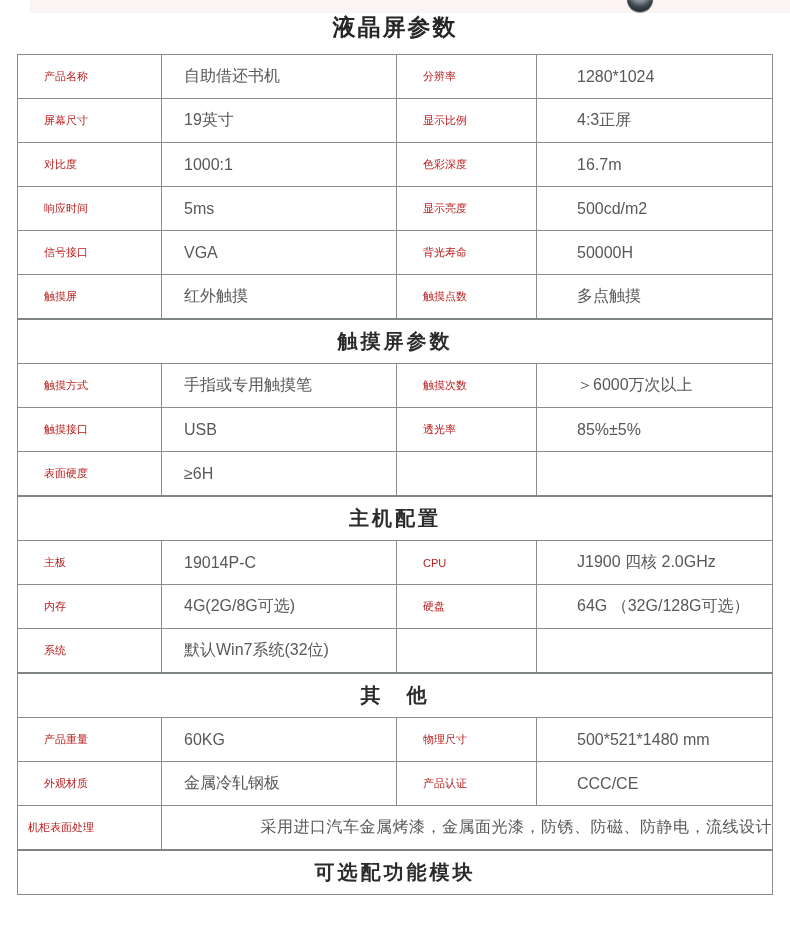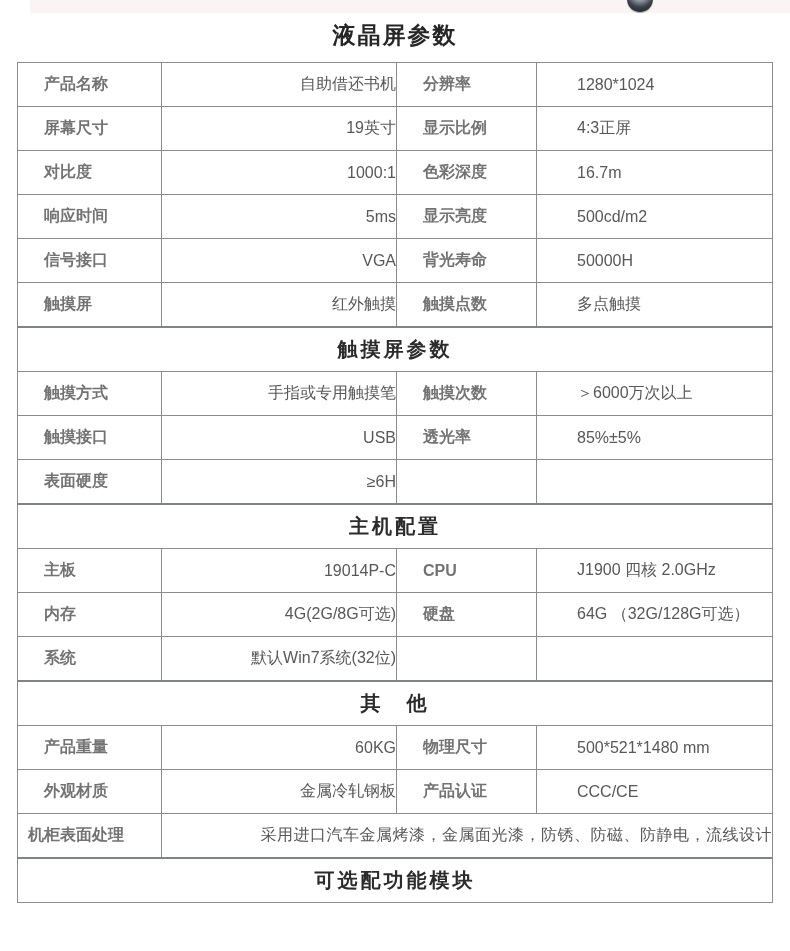--- a/index.html
+++ b/index.html
@@ -8,35 +8,35 @@
     background:#ffffff;
     font-family:"Liberation Sans","DejaVu Sans",sans-serif;
   }
   .top-band{position:absolute;top:0;left:30px;right:0;height:13px;background:#fbf4f4;}
   .sphere{
     position:absolute;top:-14px;left:627px;width:26px;height:26px;border-radius:50%;
     background:radial-gradient(circle at 50% 28%, #d9e2ea 0%, #9aa6b2 28%, #3c444c 60%, #121619 100%);
     box-shadow:0 1px 1px rgba(0,0,0,.35);
   }
   .page-title{
-    margin:20px 0 11px 0;text-align:center;
+    margin:12px 0 11px 0;text-align:center;
     font-size:23px;font-weight:bold;color:#262626;letter-spacing:2px;
   }
   table.spec{
     border-collapse:collapse;table-layout:fixed;
     width:755px;margin-left:17px;
   }
   col.c1{width:144px;} col.c2{width:235px;} col.c3{width:140px;} col.c4{width:236px;}
   td{
     border:1px solid #8c8c8c;height:43px;
     font-size:16px;color:#585858;padding:0;overflow:hidden;white-space:nowrap;
     background:#ffffff;
   }
-  td.lbl{font-weight:bold;color:#737373;font-size:16px;padding-left:26px;}
-  td.val{padding-left:22px;text-align:right;}
+  td.lbl{font-weight:normal;color:#b91c1c;font-size:11px;padding-left:26px;}
+  td.val{padding-left:22px;}
   td.val4{padding-left:40px;}
   td.sec{
     text-align:center;font-weight:bold;font-size:20px;color:#2b2b2b;
     letter-spacing:3px;border-top:2px solid #7f8585;border-bottom:1px solid #8c8c8c;
   }
   td.merged-val{padding-left:16px;font-size:16px;letter-spacing:0.5px;text-align:right;}
 </style>
 </head>
 <body>
 

